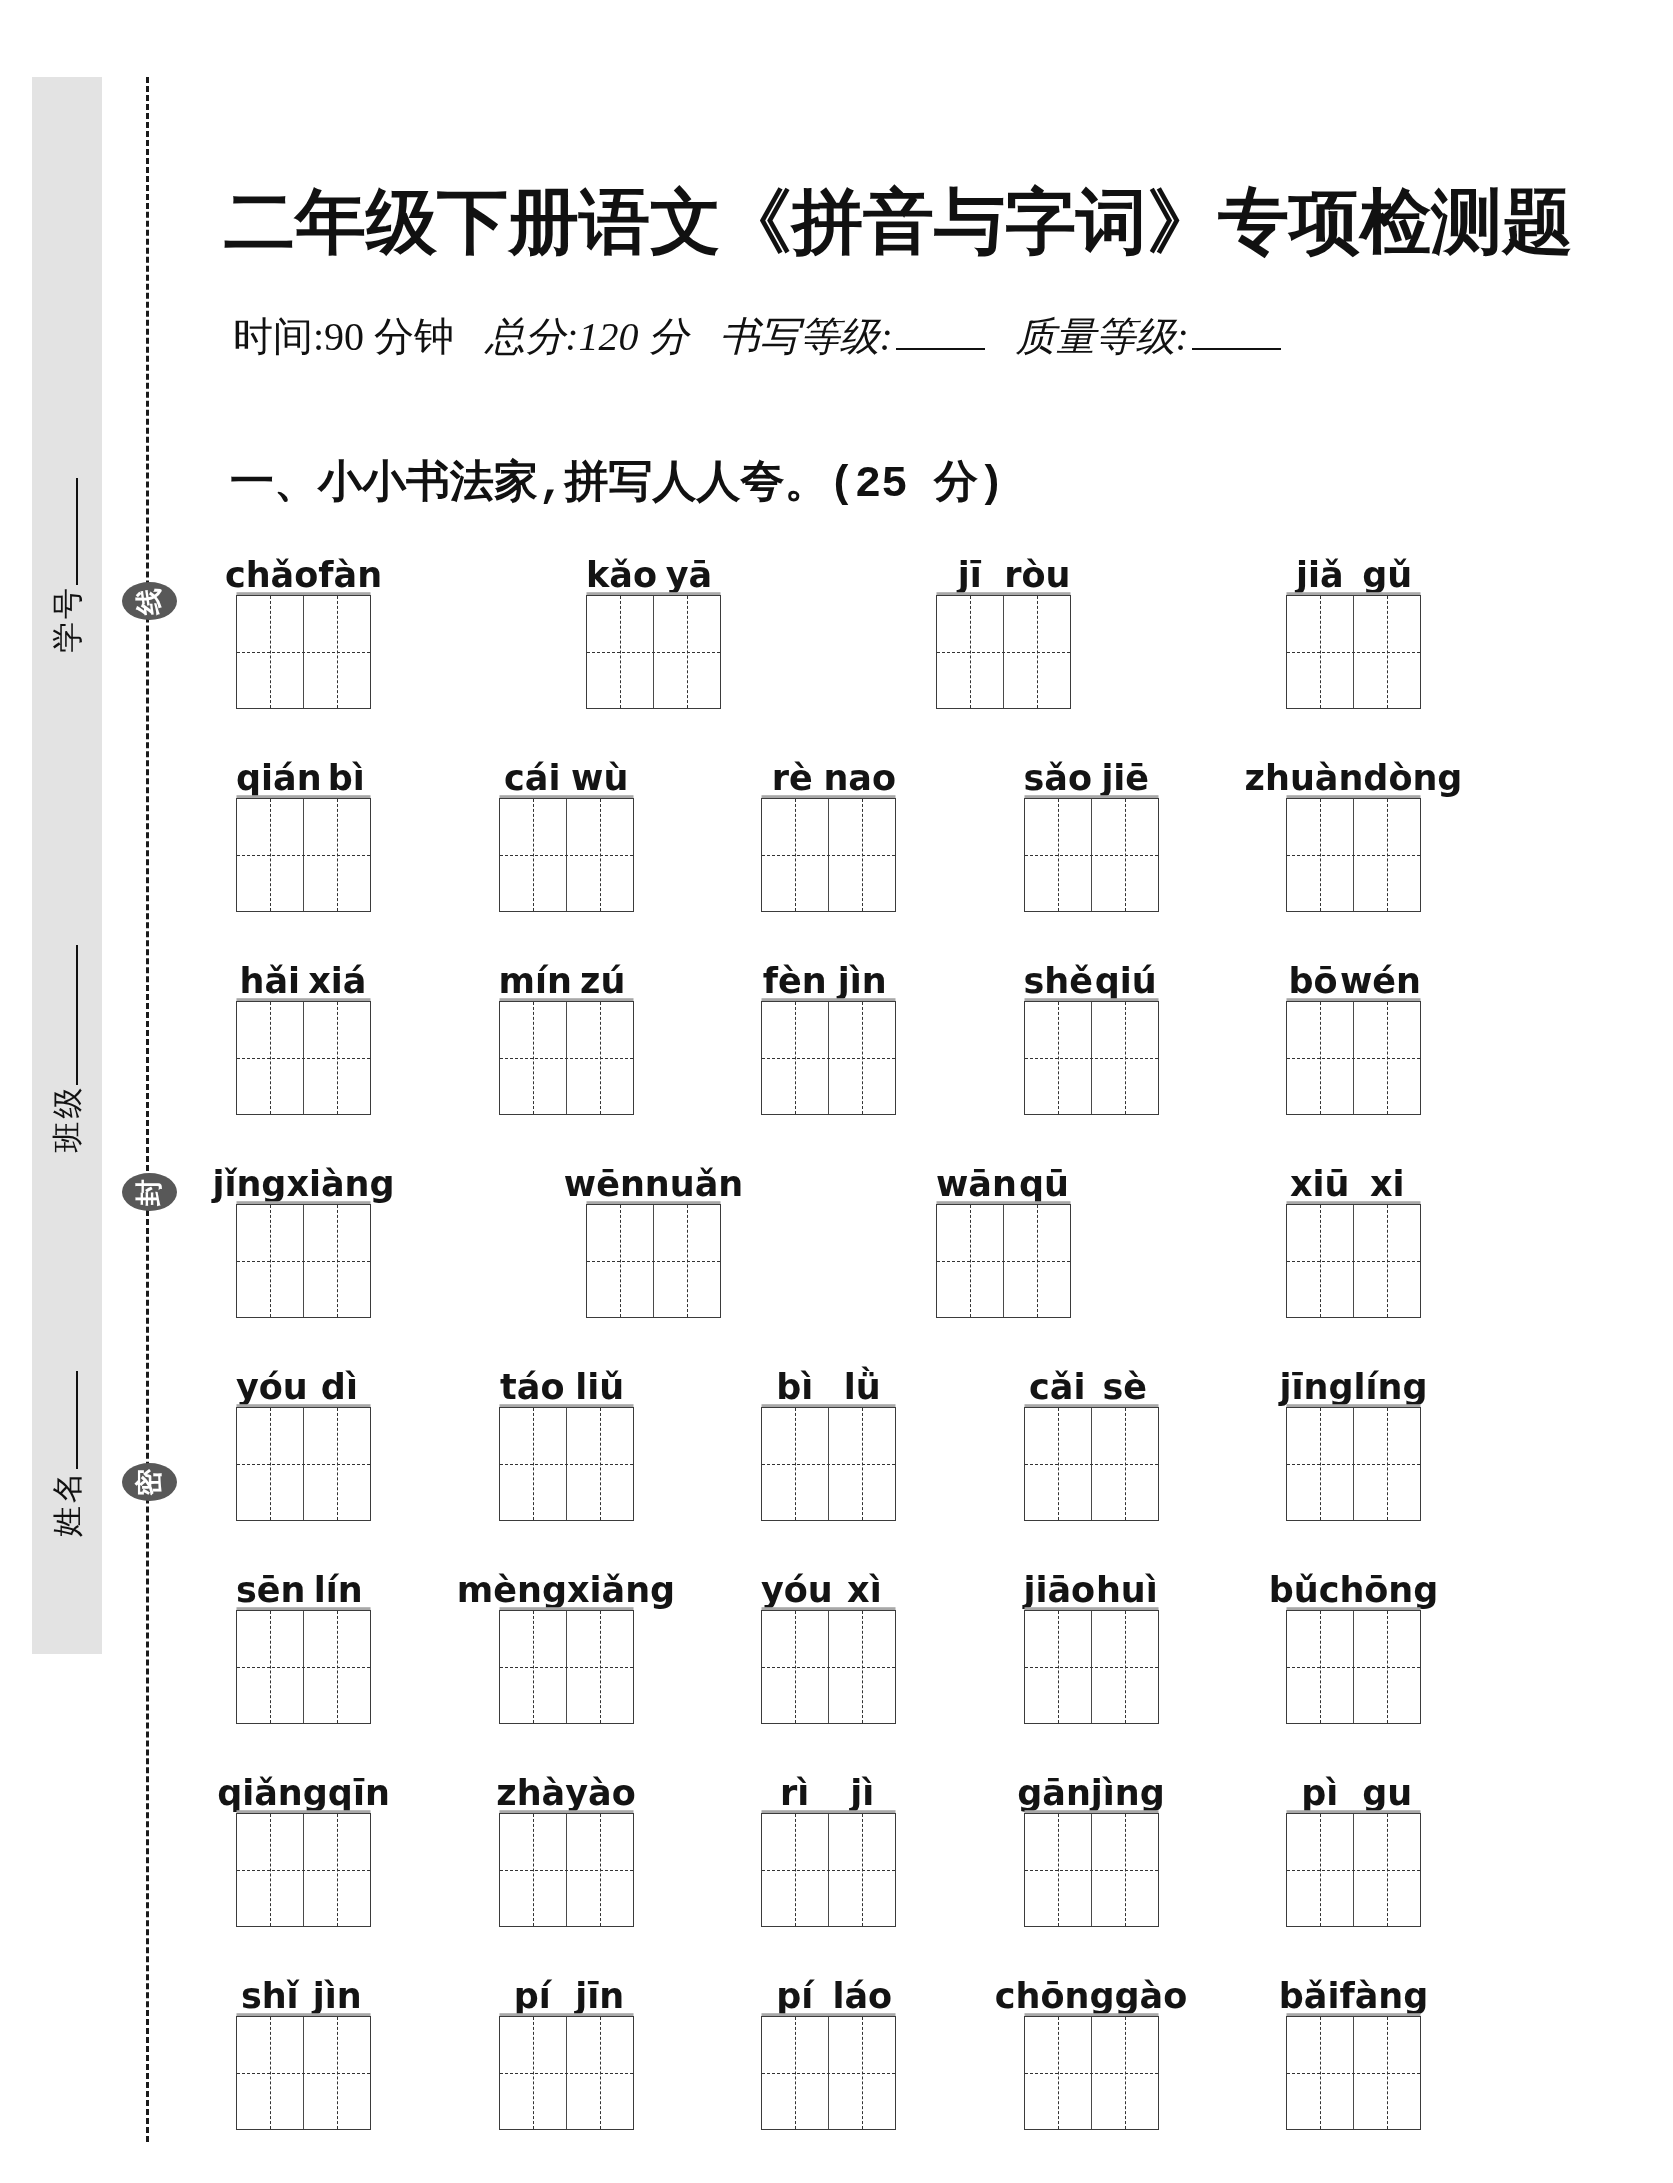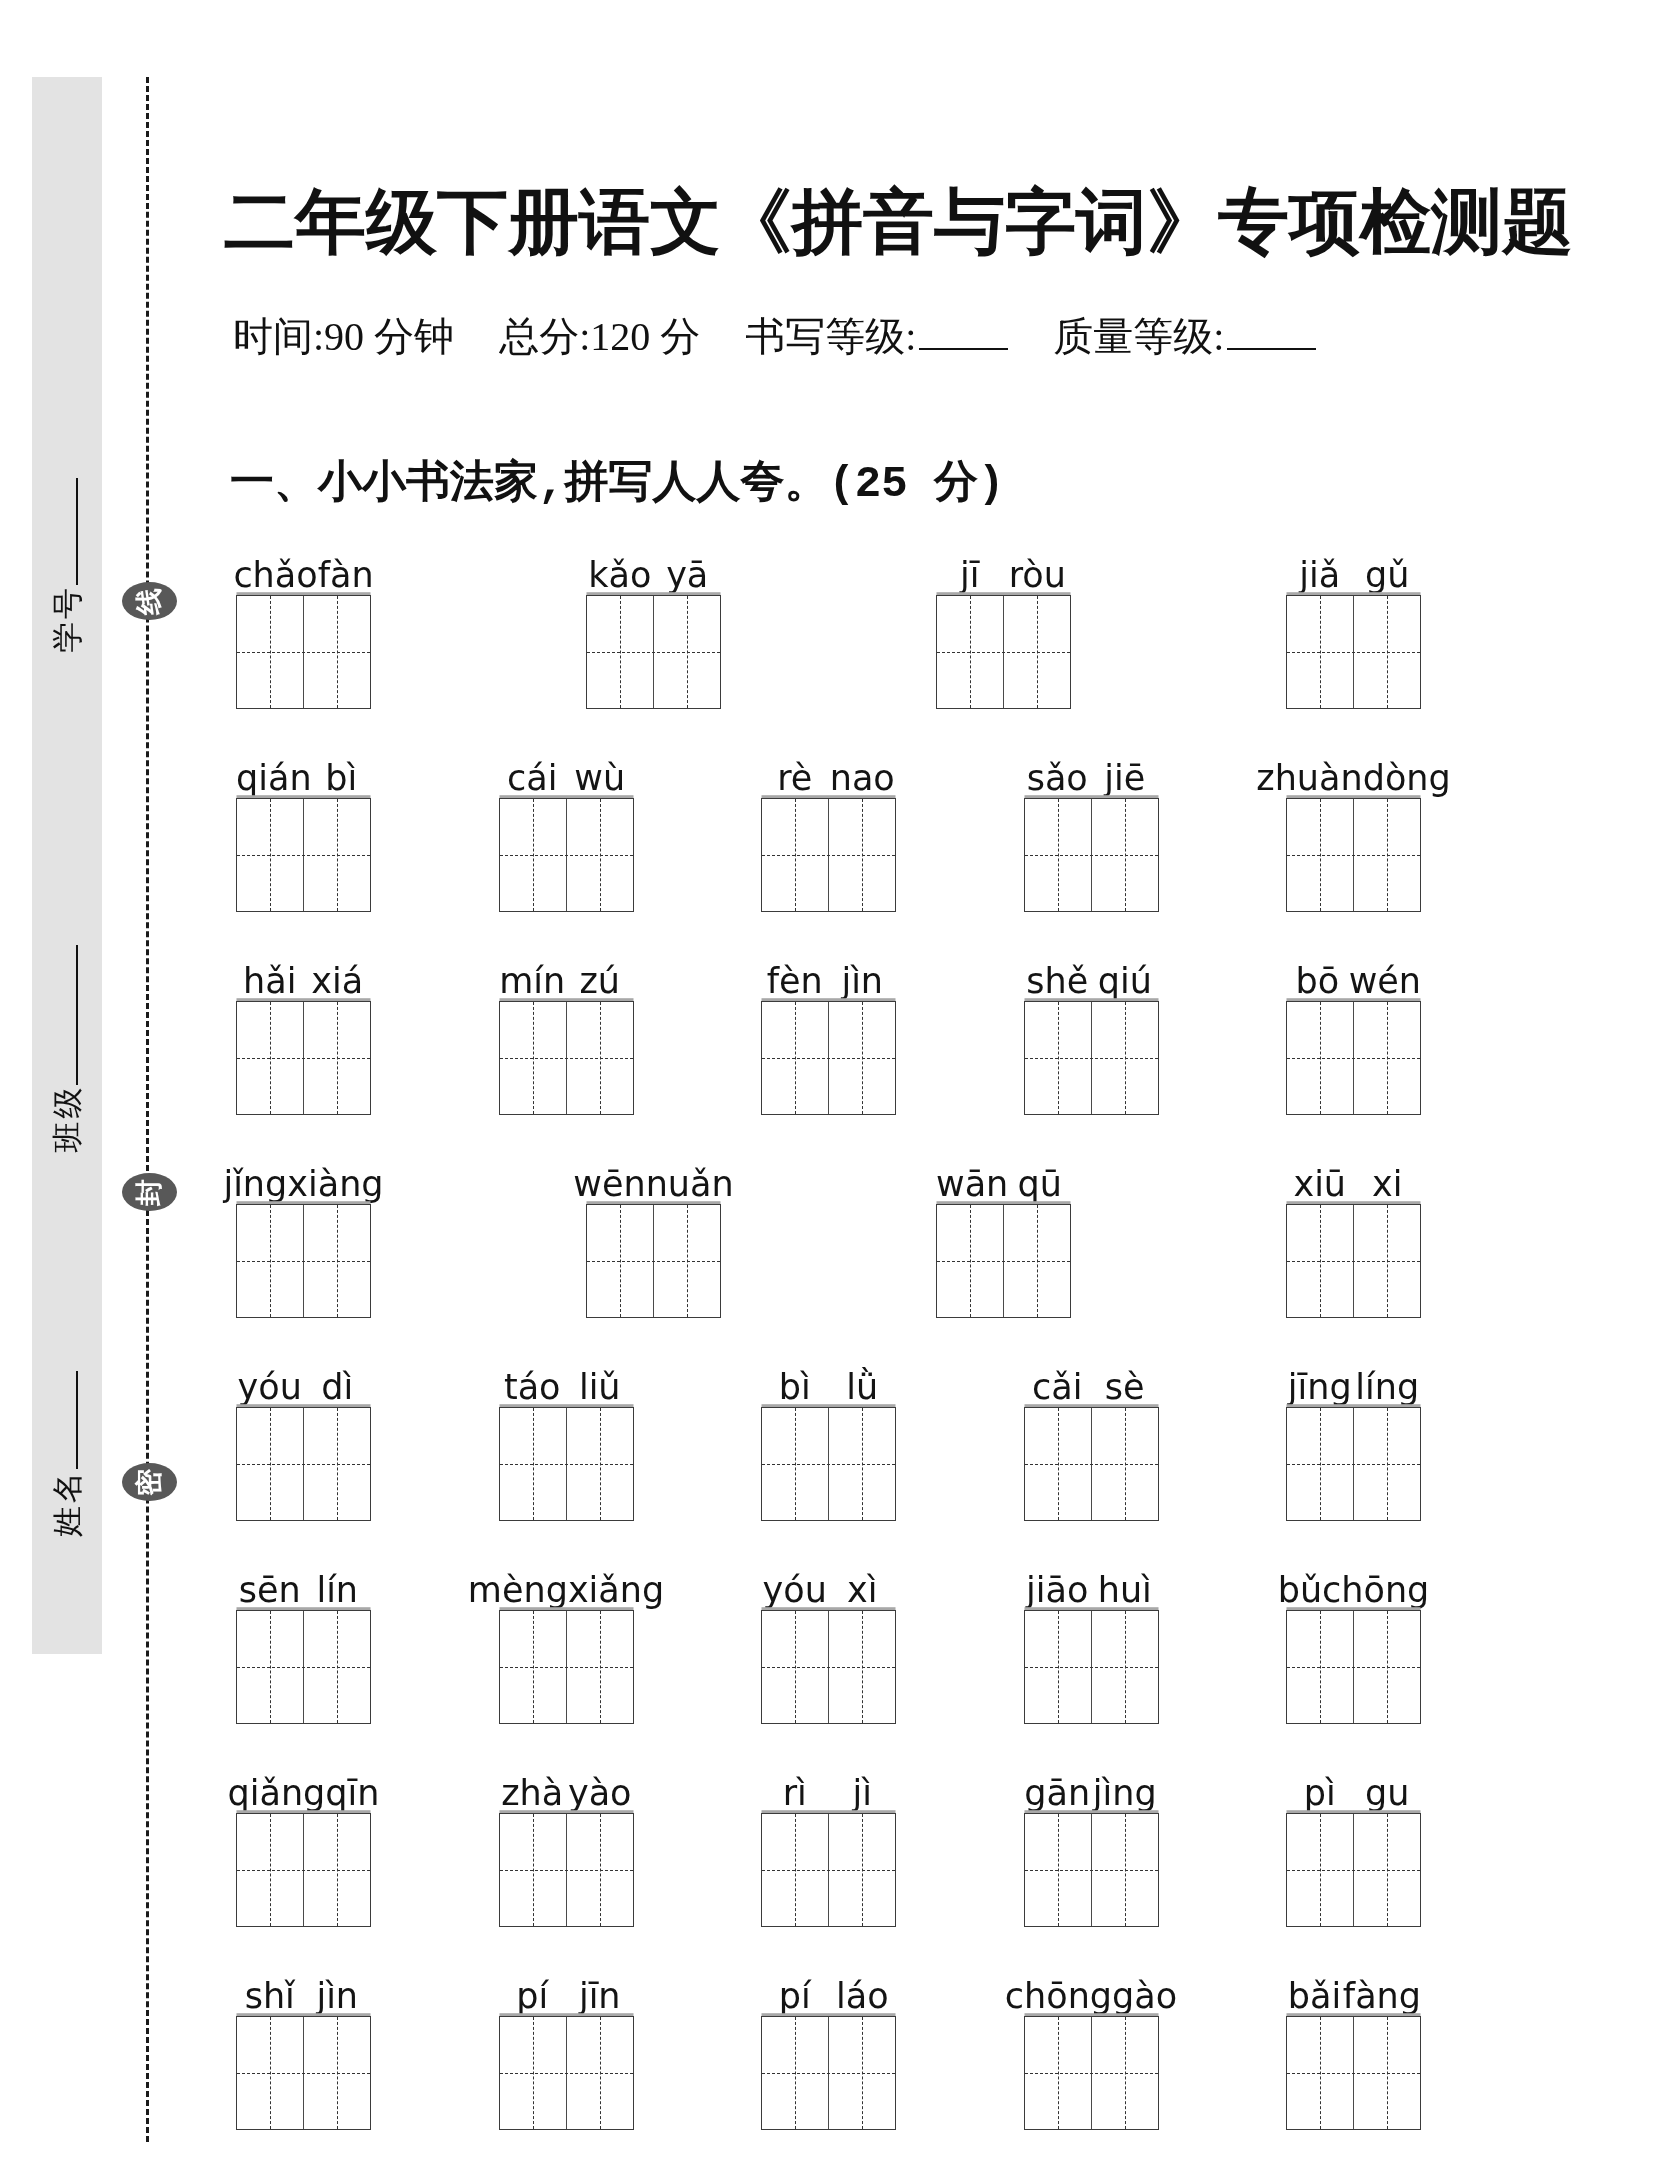--- a/index.html
+++ b/index.html
@@ -58,40 +58,40 @@
     position:absolute;left:224px;top:175px;width:1414px;
     font-size:71px;font-weight:bold;white-space:nowrap;
     letter-spacing:0;
   }
   .info-bar{
     position:absolute;left:233px;top:309px;
     display:flex;align-items:baseline;
     font-size:40px;white-space:nowrap;
   }
   .seg{display:flex;align-items:center;}
-  .seg + .seg{margin-left:45px;}
+  .seg + .seg{margin-left:31px;font-style:italic;}
   .seg .blank{
     display:inline-block;width:89px;height:0;
     border-bottom:2.8px solid #111;
     transform:translateY(12px);margin-left:2.8px;
   }
 
   .section-heading{
     position:absolute;left:230px;top:452px;
     font-size:44px;font-weight:bold;white-space:nowrap;
     font-family:Liberation Mono, monospace;
   }
 
   
   .rows{
     position:absolute;left:236px;top:538px;width:1185px;
   }
   .row{
     height:203px;
-    display:flex;justify-content:space-between;
+    display:flex;justify-content:space-between;font-weight:bold;
   }
   .pair{width:135px;}
   .pinyin{
     height:57px;
     display:flex;justify-content:center;align-items:flex-end;
     font-family:"DejaVu Sans","Liberation Sans",sans-serif;
     font-size:35px;color:#141414;
   }
   .syll{
     flex:1 1 0;text-align:center;white-space:nowrap;line-height:1.08;

